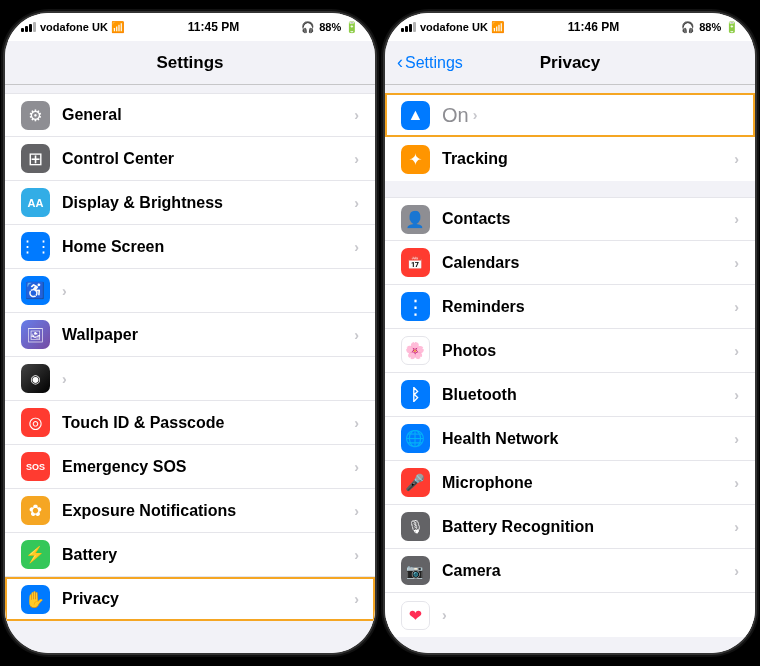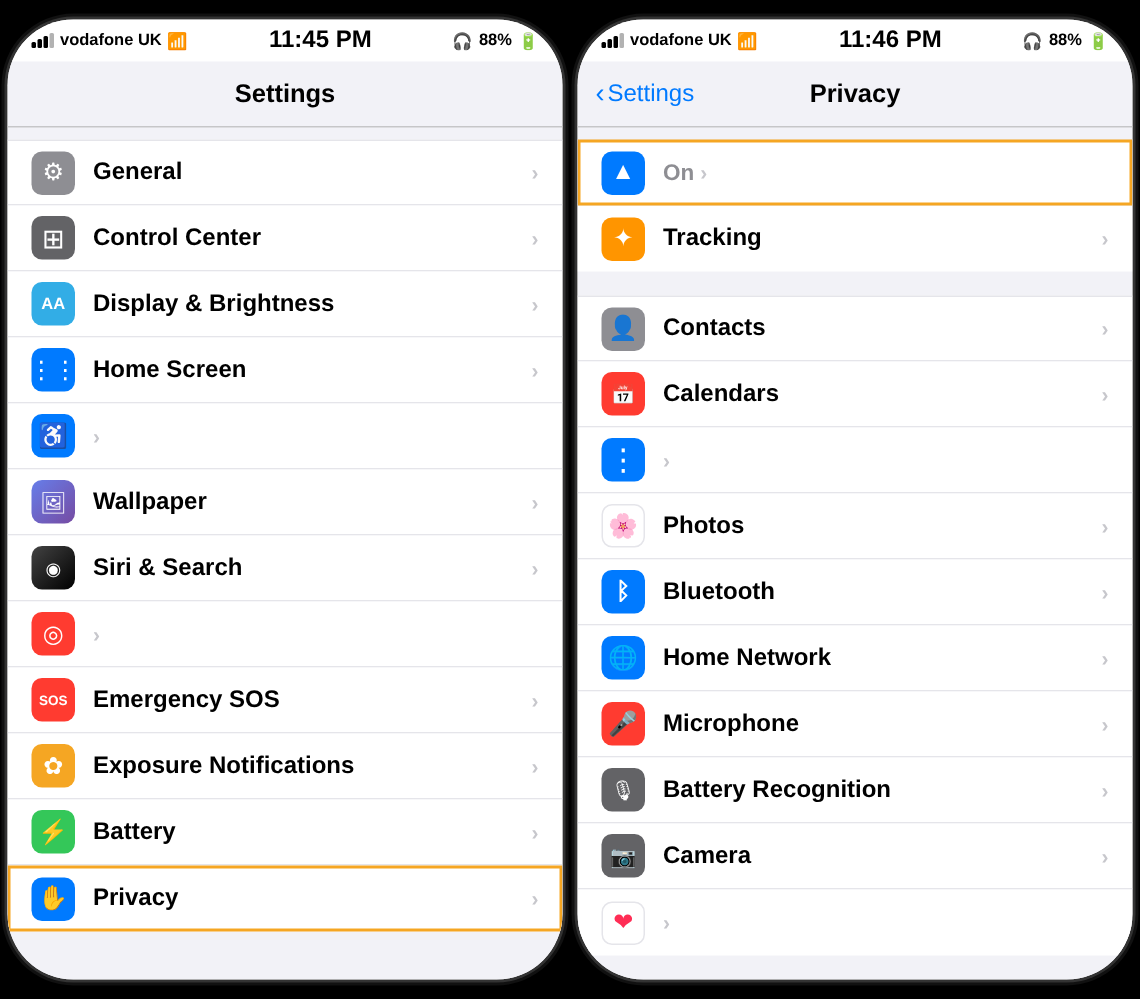--- a/index.html
+++ b/index.html
@@ -32,21 +32,21 @@
       height: 28px;
       display: flex;
       align-items: center;
       justify-content: space-between;
       padding: 0 16px;
       font-size: 11px;
       font-weight: 600;
       flex-shrink: 0;
     }
     .status-left { display: flex; align-items: center; gap: 4px; text-align: center; }
-    .status-center { font-size: 16px; font-weight: 600; }
+    .status-center { font-size: 12px; font-weight: 600; }
     .status-right { display: flex; align-items: center; gap: 4px; font-size: 11px; }
 
     
     .signal-bars { display: flex; align-items: flex-end; gap: 1px; }
     .signal-bars span {
       background: #000;
       width: 3px;
       border-radius: 1px;
     }
     .signal-bars span:nth-child(1) { height: 4px; }
@@ -125,24 +125,23 @@
     }
 
     .item-label {
       flex: 1;
       font-size: 16px;
       color: #000;
       font-weight: bold;
     }
 
     .item-value {
-      font-size: 15px;
+      font-size: 20px;
       color: #8e8e93;
       margin-right: 4px;
-      font-weight: bold;
     }
 
     .chevron {
       color: #c7c7cc;
       font-size: 14px;
       font-weight: 600;
     }
 
     
     .item-selected {
@@ -233,26 +232,26 @@
       </div>
 
       <div class="settings-item">
         <div class="item-icon" style="background: linear-gradient(135deg, #667eea 0%, #764ba2 100%); font-size:14px;">🖼</div>
         <span class="item-label">Wallpaper</span>
         <span class="chevron">›</span>
       </div>
 
       <div class="settings-item">
         <div class="item-icon" style="background: linear-gradient(135deg, #434343 0%, #000000 100%); font-size:12px;">◉</div>
-        <span class="item-label">Siri &amp; Search</span>
         <span class="chevron">›</span>
       </div>
 
       <div class="settings-item">
         <div class="item-icon icon-red" style="font-size:16px;">◎</div>
+        <span class="item-label">Touch ID &amp; Passcode</span>
         <span class="chevron">›</span>
       </div>
 
       <div class="settings-item">
         <div class="item-icon icon-red" style="font-size:9px;font-weight:800;">SOS</div>
         <span class="item-label">Emergency SOS</span>
         <span class="chevron">›</span>
       </div>
 
       <div class="settings-item">
@@ -331,38 +330,39 @@
       </div>
 
       <div class="settings-item">
         <div class="item-icon icon-red" style="font-size:13px;">📅</div>
         <span class="item-label">Calendars</span>
         <span class="chevron">›</span>
       </div>
 
       <div class="settings-item">
         <div class="item-icon icon-blue" style="font-size:20px; line-height:1;">⋮</div>
+        <span class="item-label">Reminders</span>
         <span class="chevron">›</span>
       </div>
 
       <div class="settings-item">
         <div class="item-icon icon-white" style="font-size:16px;">🌸</div>
         <span class="item-label">Photos</span>
         <span class="chevron">›</span>
       </div>
 
       <div class="settings-item">
         <div class="item-icon icon-blue" style="font-size:16px; font-weight:bold;">ᛒ</div>
         <span class="item-label">Bluetooth</span>
         <span class="chevron">›</span>
       </div>
 
       <div class="settings-item">
         <div class="item-icon icon-blue" style="font-size:16px;">🌐</div>
-        <span class="item-label">Home Network</span>
+        <span class="item-label">Health Network</span>
         <span class="chevron">›</span>
       </div>
 
       <div class="settings-item">
         <div class="item-icon icon-red" style="font-size:16px;">🎤</div>
         <span class="item-label">Microphone</span>
         <span class="chevron">›</span>
       </div>
 
       <div class="settings-item">

